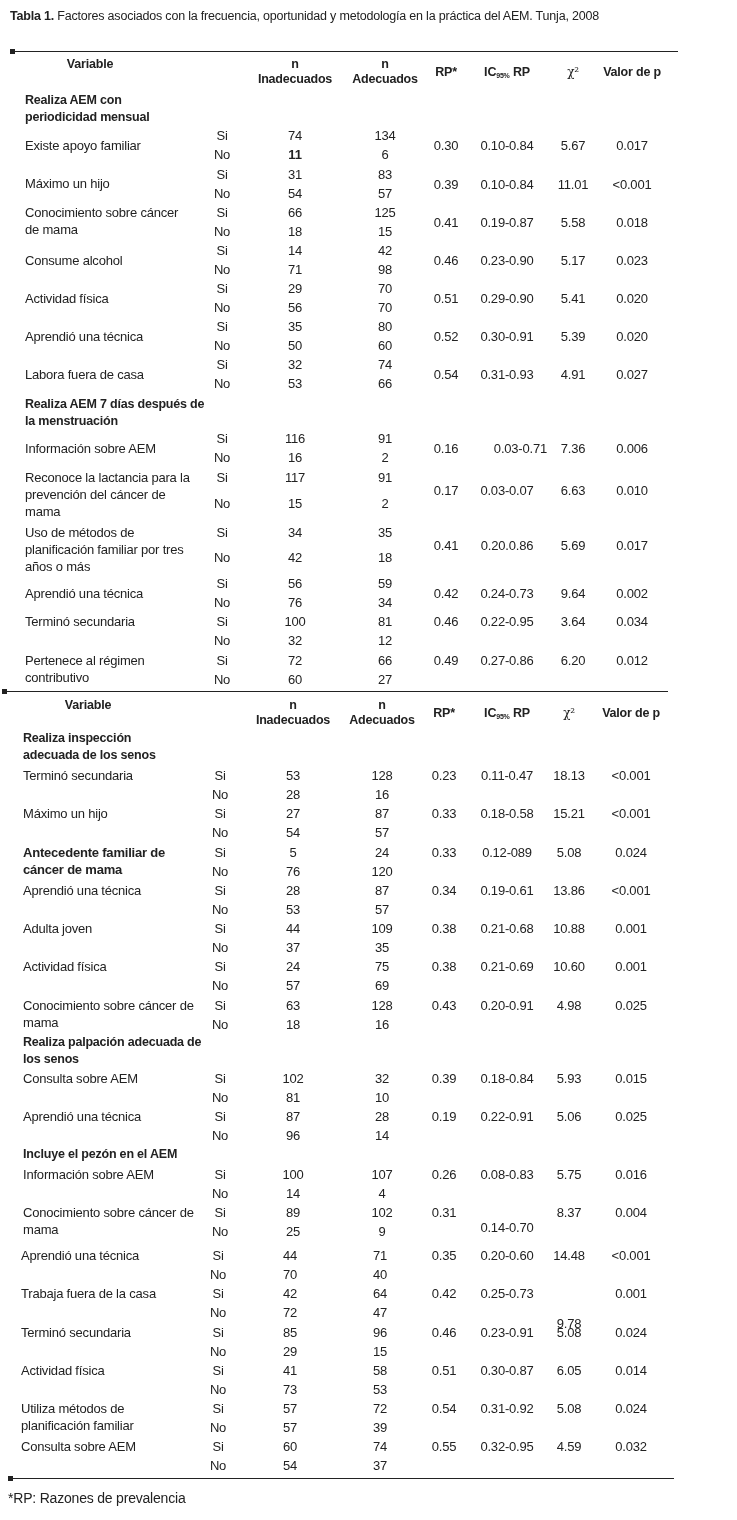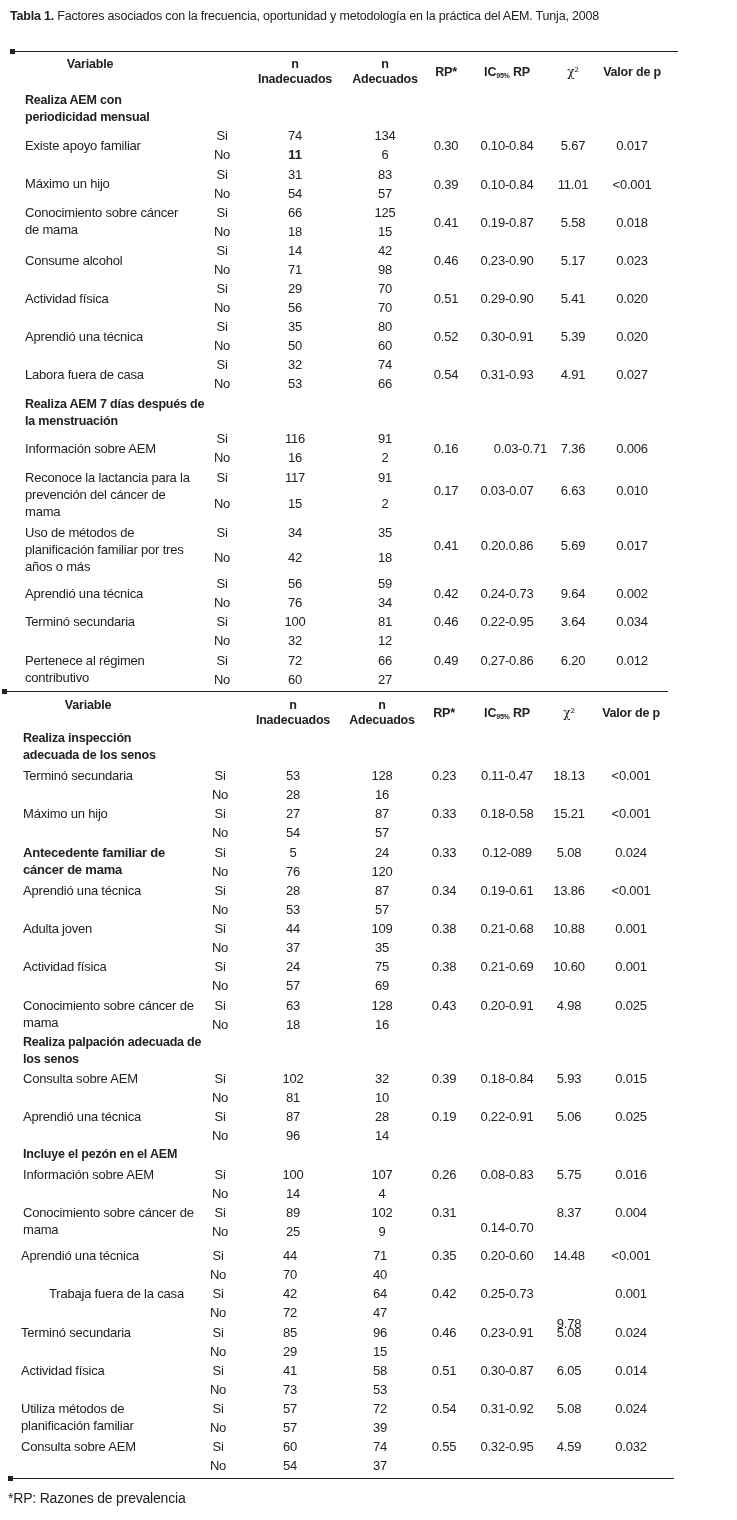--- a/index.html
+++ b/index.html
@@ -337,21 +337,21 @@
     <div class="cell c" style="top: 1247px; left: 203px; width: 30px;">Si</div>
     <div class="cell c" style="top: 1266px; left: 203px; width: 30px;">No</div>
     <div class="cell c" style="top: 1247px; left: 270px; width: 40px;">44</div>
     <div class="cell c" style="top: 1247px; left: 360px; width: 40px;">71</div>
     <div class="cell c" style="top: 1266px; left: 270px; width: 40px;">70</div>
     <div class="cell c" style="top: 1266px; left: 360px; width: 40px;">40</div>
     <div class="cell c" style="top: 1247px; left: 424px; width: 40px;">0.35</div>
     <div class="cell c" style="top: 1247px; left: 467px; width: 80px;">0.20-0.60</div>
     <div class="cell c" style="top: 1247px; left: 546.5px; width: 45px;">14.48</div>
     <div class="cell c" style="top: 1247px; left: 601px; width: 60px;">&lt;0.001</div>
-    <div class="cell var" style="top: 1285px; left: 21px; width: 175px; white-space: normal; margin-left: 28px;">Trabaja fuera de la casa</div>
+    <div class="cell var" style="top: 1285px; left: 21px; width: 175px; white-space: normal;">Trabaja fuera de la casa</div>
     <div class="cell c" style="top: 1285px; left: 203px; width: 30px;">Si</div>
     <div class="cell c" style="top: 1304px; left: 203px; width: 30px;">No</div>
     <div class="cell c" style="top: 1285px; left: 270px; width: 40px;">42</div>
     <div class="cell c" style="top: 1285px; left: 360px; width: 40px;">64</div>
     <div class="cell c" style="top: 1304px; left: 270px; width: 40px;">72</div>
     <div class="cell c" style="top: 1304px; left: 360px; width: 40px;">47</div>
     <div class="cell c" style="top: 1285px; left: 424px; width: 40px;">0.42</div>
     <div class="cell c" style="top: 1285px; left: 467px; width: 80px;">0.25-0.73</div>
     <div class="cell c" style="top: 1285px; left: 546.5px; width: 45px; margin-top: 30px;">9.78</div>
     <div class="cell c" style="top: 1285px; left: 601px; width: 60px;">0.001</div>

